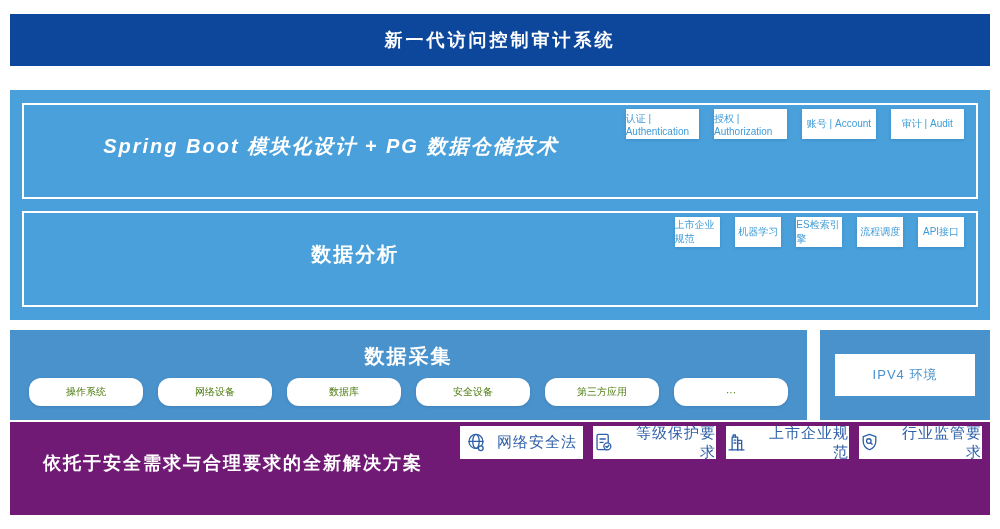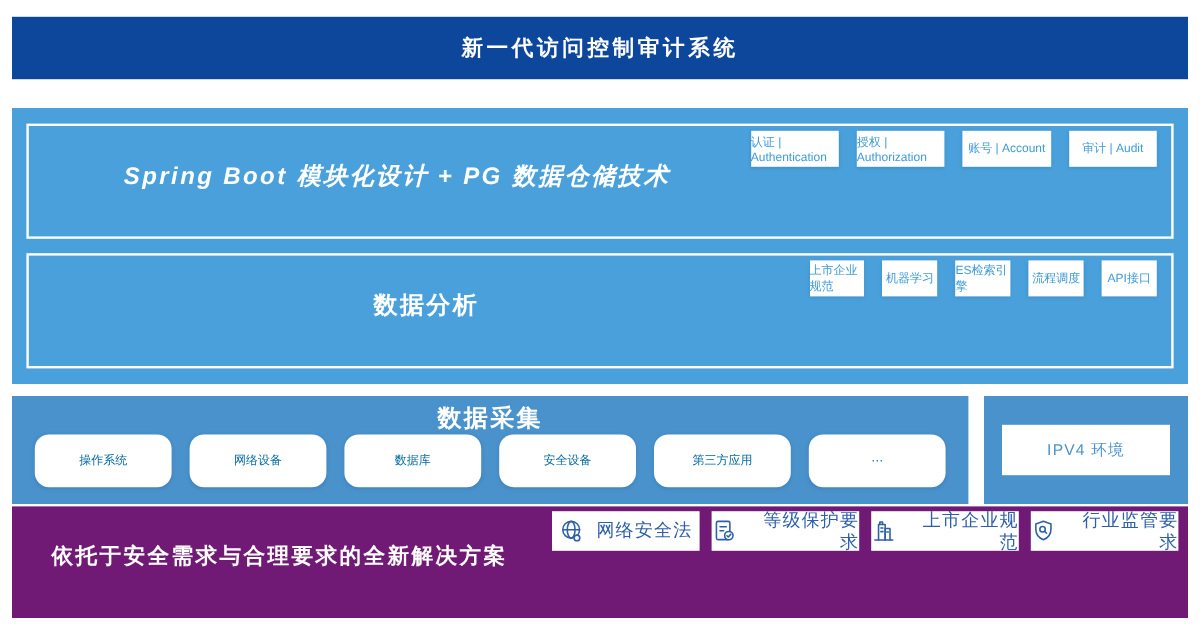--- a/index.html
+++ b/index.html
@@ -39,21 +39,21 @@
     display:flex;align-items:center;justify-content:center;
     font-size:10px;color:#3E9BD7;
     box-shadow:0 1px 3px rgba(15,60,110,0.18);
   }
   
   .collect-row{flex:0 0 90px;display:flex;gap:13px;margin-bottom:2px;}
   .collect-panel{
     flex:1;background:#4A92CC;box-sizing:border-box;
     padding:4px 19px 14px;display:flex;flex-direction:column;
   }
-  .collect-panel .module-box{height:44px;color:#0369a1;border-radius:12px;}
+  .collect-panel .module-box{height:28px;color:#4d7c0f;border-radius:12px;}
   .env-panel{
     flex:0 0 170px;background:#4A92CC;box-sizing:border-box;
     padding:24px 15px;display:flex;flex-direction:column;
     justify-content:center;gap:7px;
   }
   .env-box{
     flex:1;background:#ffffff;display:flex;align-items:center;justify-content:center;
     font-size:13px;color:#4A92CC;letter-spacing:1px;
   }
   

